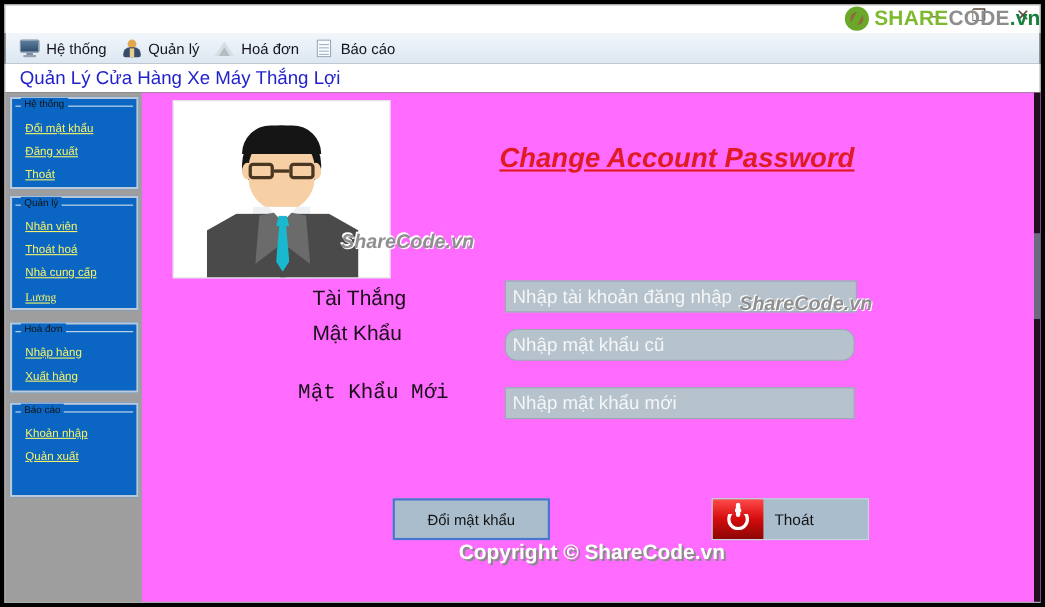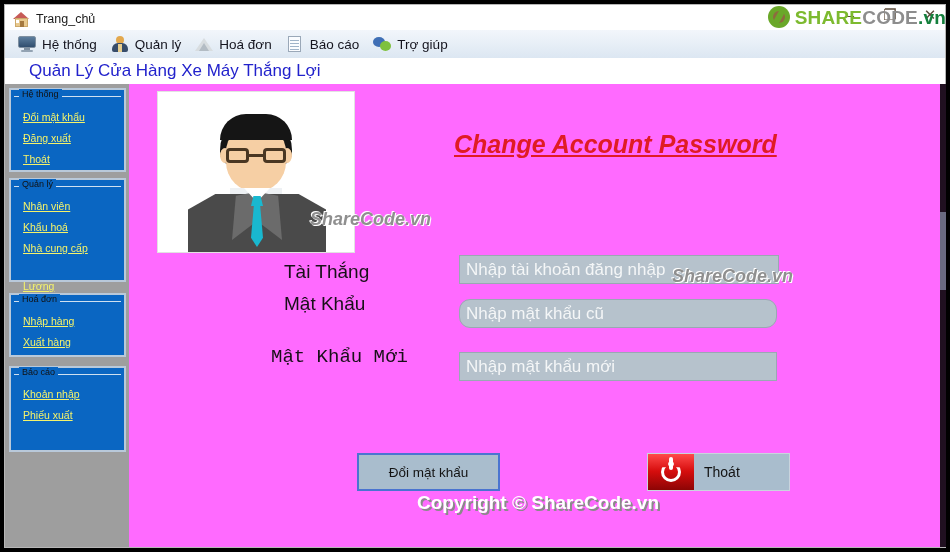--- a/index.html
+++ b/index.html
@@ -169,21 +169,21 @@
   }
 
   
   .appheading {
     position: absolute; left: 4px; top: 58px;
     width: 942px; height: 26px;
     background: #ffffff;
     border-left: 1px solid #b6b6b6;
     border-right: 1px solid #b6b6b6;
     display: flex; align-items: center;
-    padding-left: 24px;
+    padding-left: 13px;
     overflow: hidden;
   }
   .appheading-text {
     font-size: 17px; color: #2222cc;
     white-space: nowrap;
   }
 
   
   .client {
     position: absolute; left: 4px; top: 84px;
@@ -398,29 +398,20 @@
     position: absolute; right: 0; top: 128px; width: 6px; height: 78px;
     background: #6a6a80;
   }
 </style>
 </head>
 <body>
 
 <div id="app">
 
   <div class="titlebar">
-    <div class="tab">
-      <span class="house-icon">
-        <span class="roof"></span>
-          <span class="body"></span>
-          <span class="win"></span>
-          <span class="door"></span>
-      </span>
-      <span class="tab-label">Trang_chủ</span>
-    </div>
     <div class="wincontrols">
       <span class="wc">–</span>
       <span class="wc">❐</span>
       <span class="wc">✕</span>
     </div>
   </div>
 
   <div class="sc-logo">
     <span class="sc-mark"></span>
     <span class="sc-word">
@@ -455,27 +446,20 @@
     <div class="menu-item">
       <span class="mi-icon ic-doc">
         <span class="pg"></span>
           <span class="ln l1"></span>
           <span class="ln l2"></span>
           <span class="ln l3"></span>
           <span class="ln l4"></span>
       </span>
       <span>Báo cáo</span>
     </div>
-    <div class="menu-item">
-      <span class="mi-icon ic-chat">
-        <span class="b1"></span>
-          <span class="b2"></span>
-      </span>
-      <span>Trợ giúp</span>
-    </div>
   </div>
 
   <div class="appheading">
     <span class="appheading-text">Quản Lý Cửa Hàng Xe Máy Thắng Lợi</span>
   </div>
 
   <div class="client">
 
     <div class="sidebar">
 
@@ -484,37 +468,37 @@
         <div class="gb-title">Hệ thống</div>
         <div class="linkitem" style="top:21px;">Đổi mật khẩu</div>
         <div class="linkitem" style="top:42px;">Đăng xuất</div>
         <div class="linkitem" style="top:63px;">Thoát</div>
       </div>
 
       <div class="groupbox" style="top:94px; height:104px;">
         <div class="gb-line"></div>
         <div class="gb-title">Quản lý</div>
         <div class="linkitem" style="top:20px;">Nhân viên</div>
-        <div class="linkitem" style="top:41px;">Khẩu hoá</div>
+        <div class="linkitem" style="top:41px;">Thoát hoá</div>
         <div class="linkitem" style="top:62px;">Nhà cung cấp</div>
-        <div class="linkitem" style="top:100px;">Lương</div>
+        <div class="linkitem" style="top:86px;font-family:Liberation Serif, serif;">Lương</div>
       </div>
 
       <div class="groupbox" style="top:209px; height:64px;">
         <div class="gb-line"></div>
         <div class="gb-title">Hoá đơn</div>
         <div class="linkitem" style="top:20px;">Nhập hàng</div>
         <div class="linkitem" style="top:41px;">Xuất hàng</div>
       </div>
 
       <div class="groupbox" style="top:282px; height:86px;">
         <div class="gb-line"></div>
         <div class="gb-title">Báo cáo</div>
         <div class="linkitem" style="top:20px;">Khoản nhập</div>
-        <div class="linkitem" style="top:41px;">Phiếu xuất</div>
+        <div class="linkitem" style="top:41px;">Quản xuất</div>
       </div>
     </div>
 
     <div class="mainpanel">
 
       <div class="avatar-card">
         <div class="av">
           <span class="av-hair"></span>
           <span class="av-ear-l"></span>
             <span class="av-ear-r"></span>

